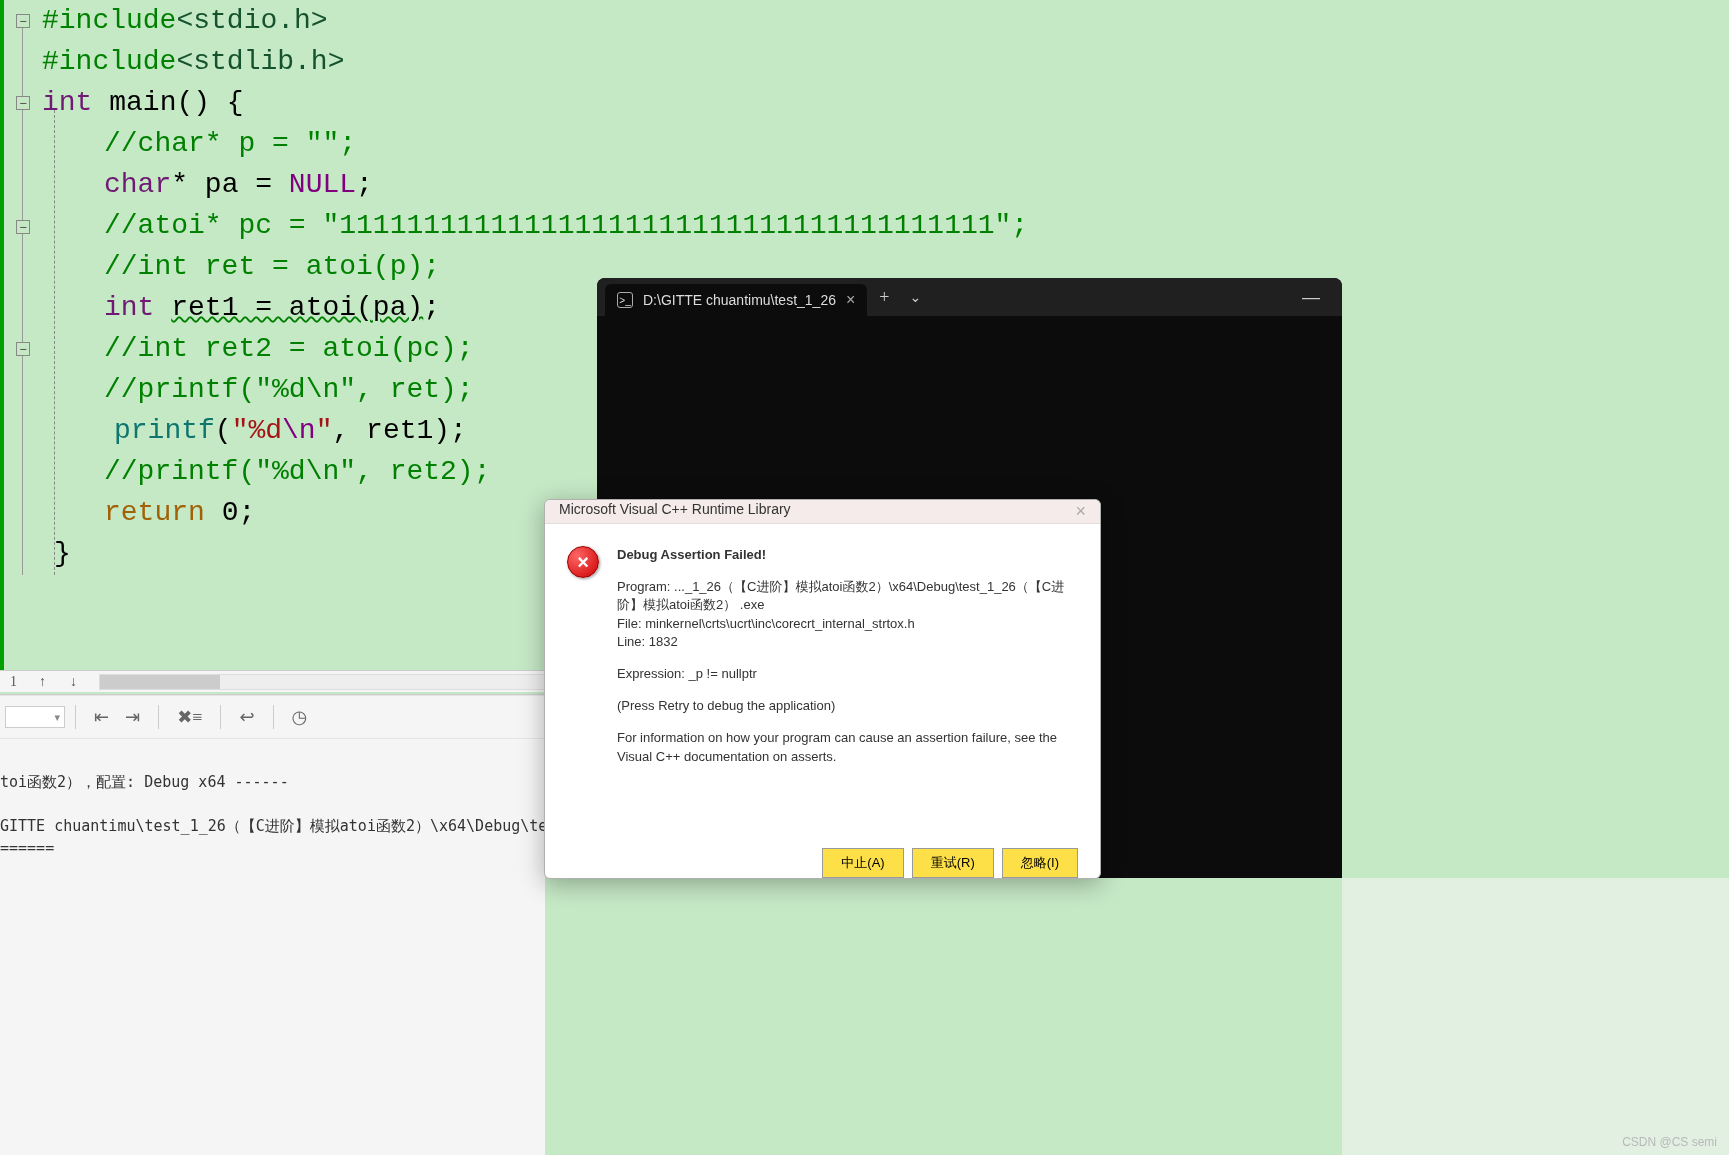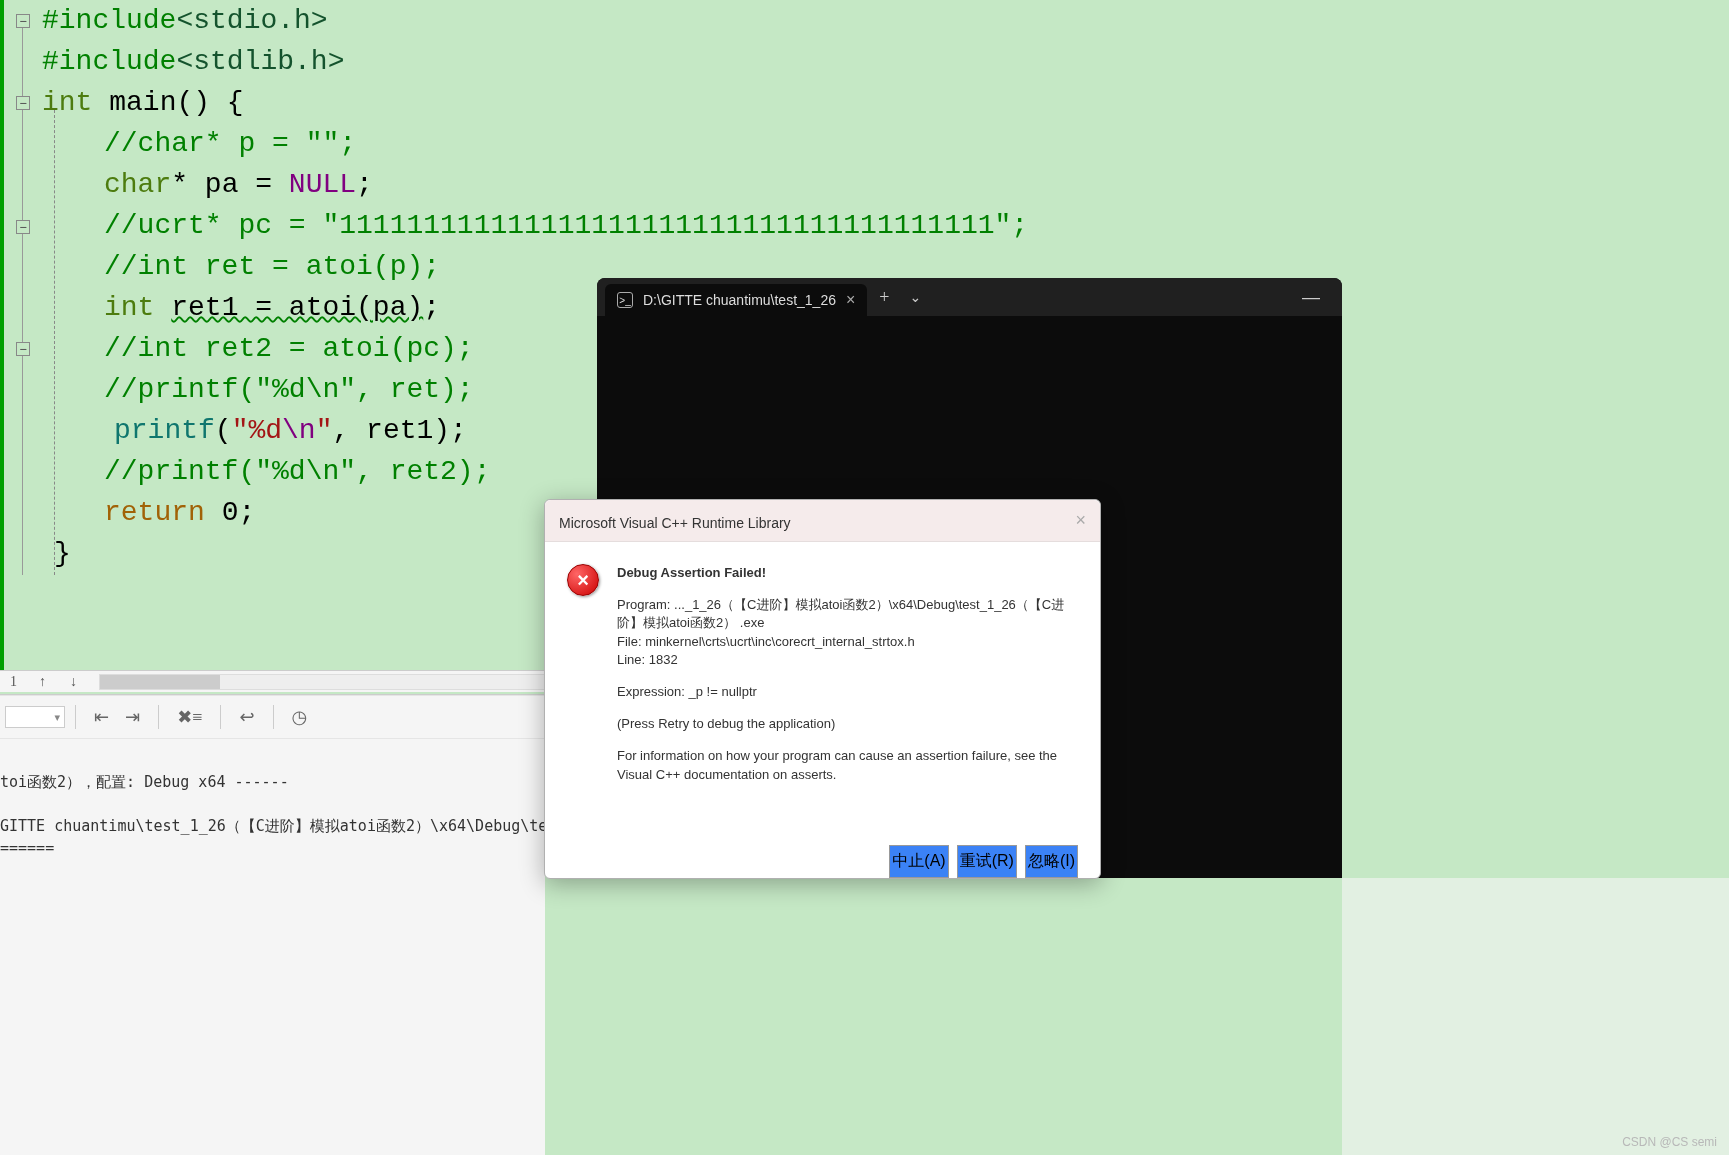--- a/index.html
+++ b/index.html
@@ -56,21 +56,21 @@
     .code-line {
       padding-left: 38px;
       white-space: pre;
       height: 41px;
     }
     .indent1 { padding-left: 100px; }
     
     .comment { color: #008000; }
     .preproc { color: #008000; }
     .angle { color: #14532d; }
-    .keyword { color: #4d7c0f; }
+    .keyword { color: #701a75; }
     .keyword-null { color: #800080; }
     .func { color: #0f766e; margin-left: 10px; }
     .str { color: #a31515; }
     .esc { color: #800080; }
     .return { color: #a16207; }
     .squiggle {
       text-decoration: underline wavy #008000;
       text-decoration-thickness: 2px;
       margin-top: 9px;
     }
@@ -218,27 +218,27 @@
       background: #fff;
       border: 1px solid #b0b0b0;
       border-radius: 6px;
       box-shadow: 0 5px 25px rgba(0,0,0,0.3);
       font-family: "Segoe UI", "Microsoft YaHei", sans-serif;
       font-size: 14px;
       display: flex;
       flex-direction: column;
     }
     .dialog-title {
-      padding: 10px 14px;
+      padding: 1px 14px;
       background: #f5ebeb;
       border-bottom: 1px solid #e5dddd;
       border-radius: 6px 6px 0 0;
       display: flex;
       justify-content: space-between;
-      align-items: flex-end;
+      align-items: flex-start;
       color: #333;
     }
     .dialog-title .x { color: #aaa; cursor: pointer; font-size: 18px;}
     .dialog-body {
       padding: 22px 22px 10px 22px;
       display: flex;
       gap: 18px;
       flex: 1;
     }
     .error-icon {
@@ -258,24 +258,24 @@
     .dialog-text { line-height: 1.4; color: #333;}
     .dialog-text .heading { font-weight: bold; font-size: 13px; margin-bottom: 14px;}
     .dialog-text p { margin-bottom: 14px; font-size: 13px; }
     .dialog-buttons {
       padding: 10px 22px 0 22px;
       display: flex;
       justify-content: flex-end;
       gap: 8px;
     }
     .dialog-buttons button {
-      padding: 5px 2px;
-      background: #3b82f6;
+      padding: 5px 18px;
+      background: #fde047;
       border: 1px solid #999;
-      font-size: 16px;
+      font-size: 13px;
       cursor: pointer;
       font-family: "Microsoft YaHei", sans-serif;
     }
     
     .watermark {
       position: absolute;
       bottom: 6px;
       right: 12px;
       color: #b8b8b8;
       font-size: 12px;
@@ -301,21 +301,21 @@
     <div class="fold" style="top:220px">−</div>
     <div class="fold" style="top:342px">−</div>
     <div class="fold-dash" style="top:110px;height:465px"></div>
   </div>
 
   <div class="code-line"><span class="preproc">#include</span><span class="angle">&lt;stdio.h&gt;</span></div>
   <div class="code-line"><span class="preproc">#include</span><span class="angle">&lt;stdlib.h&gt;</span></div>
   <div class="code-line"><span class="keyword">int</span><span> main</span><span>() {</span></div>
   <div class="code-line indent1"><span class="comment">//char* p = "";</span></div>
   <div class="code-line indent1"><span class="keyword">char</span><span>* pa = </span><span class="keyword-null">NULL</span><span>;</span></div>
-  <div class="code-line indent1"><span class="comment">//ucrt* pc = "111111111111111111111111111111111111111";</span></div>
+  <div class="code-line indent1"><span class="comment">//atoi* pc = "111111111111111111111111111111111111111";</span></div>
   <div class="code-line indent1"><span class="comment">//int ret = atoi(p);</span></div>
   <div class="code-line indent1"><span class="keyword">int</span><span> </span><span class="squiggle">ret1 = atoi(pa)</span><span>;</span></div>
   <div class="code-line indent1"><span class="comment">//int ret2 = atoi(pc);</span></div>
   <div class="code-line indent1"><span class="comment">//printf("%d\n", ret);</span></div>
   <div class="code-line indent1"><span class="func">printf</span><span>(</span><span class="str">"%d</span><span class="esc">\n</span><span class="str">"</span><span>, ret1);</span></div>
   <div class="code-line indent1"><span class="comment">//printf("%d\n", ret2);</span></div>
   <div class="code-line indent1"><span class="return">return</span><span> 0;</span></div>
   <div class="code-line" style="padding-left:50px"><span>}</span></div>
 </div>
 

